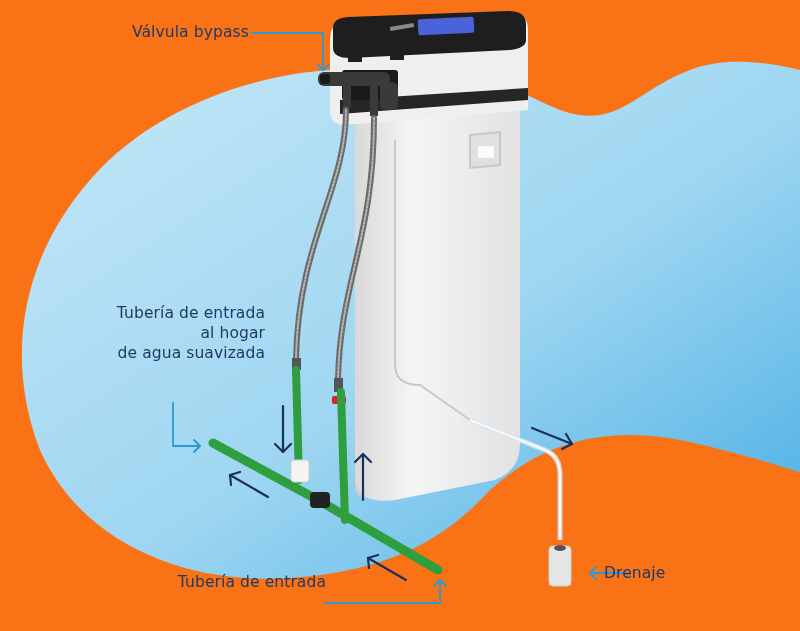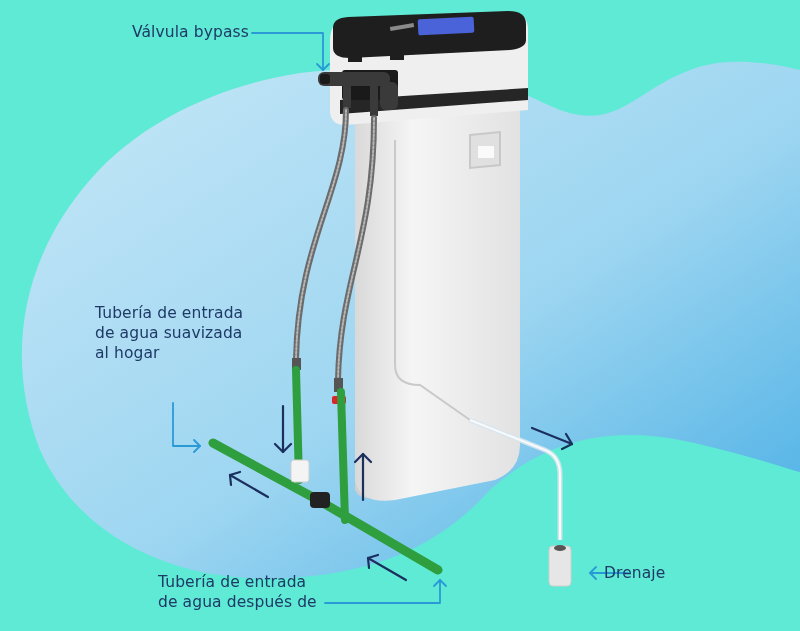--- a/index.html
+++ b/index.html
@@ -1,19 +1,19 @@
 <!DOCTYPE html>
 <html><head>
 <meta charset="utf-8">
 <style>
   html, body { margin:0; padding:0; background:#ffffff; }
-  #stage { position:relative; width:800px; height:631px; overflow:hidden; background:#5eead4; font-family:"DejaVu Sans", sans-serif;text-decoration:underline; }
+  #stage { position:relative; width:800px; height:631px; overflow:hidden; background:#f97316; font-family:"DejaVu Sans", sans-serif;text-decoration:underline; }
   svg.layer { position:absolute; left:0; top:0; }
   .label { position:absolute; color:#1f3a66; font-size:15.5px; line-height:20px; letter-spacing:0.1px; }
-  .label.center { text-align:left; }
+  .label.center { text-align:right; }
 </style>
 </head>
 <body>
 
 <div id="stage">
 
   <svg class="layer" width="800" height="631" viewBox="0 0 800 631">
     <defs>
       <linearGradient id="blobGrad" x1="0" y1="0" x2="1" y2="1">
         <stop offset="0" stop-color="#c6e7f7"></stop>
@@ -147,23 +147,22 @@
           <line x1="628" y1="573" x2="590" y2="573"></line>
           <polyline points="596,567 590,573 596,579"></polyline>
         </g>
     </g>
   </svg>
 
   <div class="label" style="left:132px; top:22px;">Válvula bypass</div>
 
   <div class="label center" style="left:95px; top:303px; width:170px;">
     <div>Tubería de entrada</div>
+    <div>al hogar</div>
     <div>de agua suavizada</div>
-    <div>al hogar</div>
   </div>
 
   <div class="label center" style="left:158px; top:572px; width:168px;">
     <div>Tubería de entrada</div>
-    <div>de agua después de</div>
   </div>
 
   <div class="label" style="left:604px; top:563px;">Drenaje</div>
 </div>
 
 </body></html>

